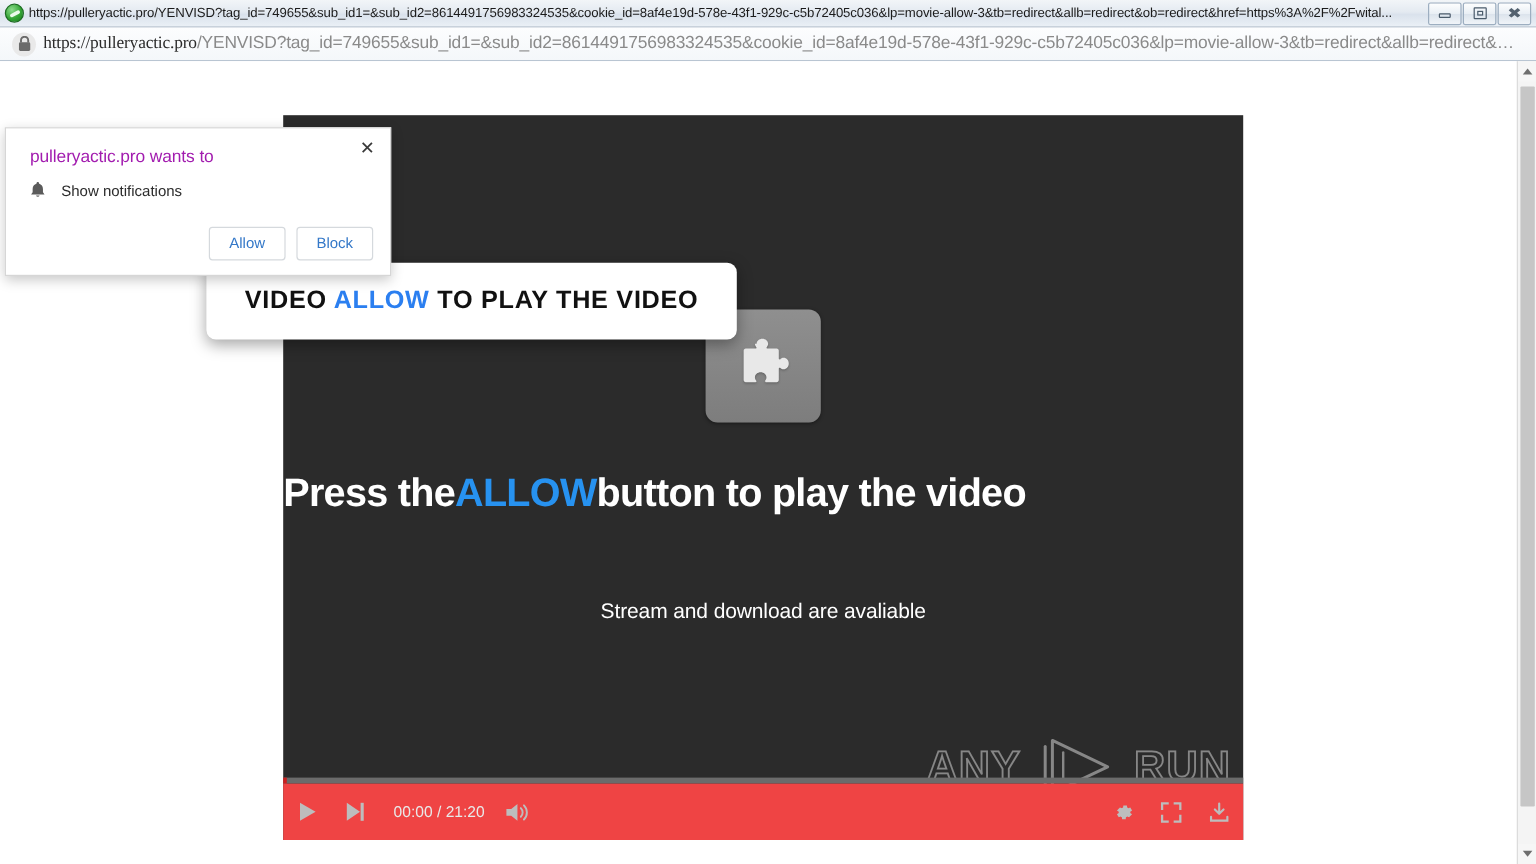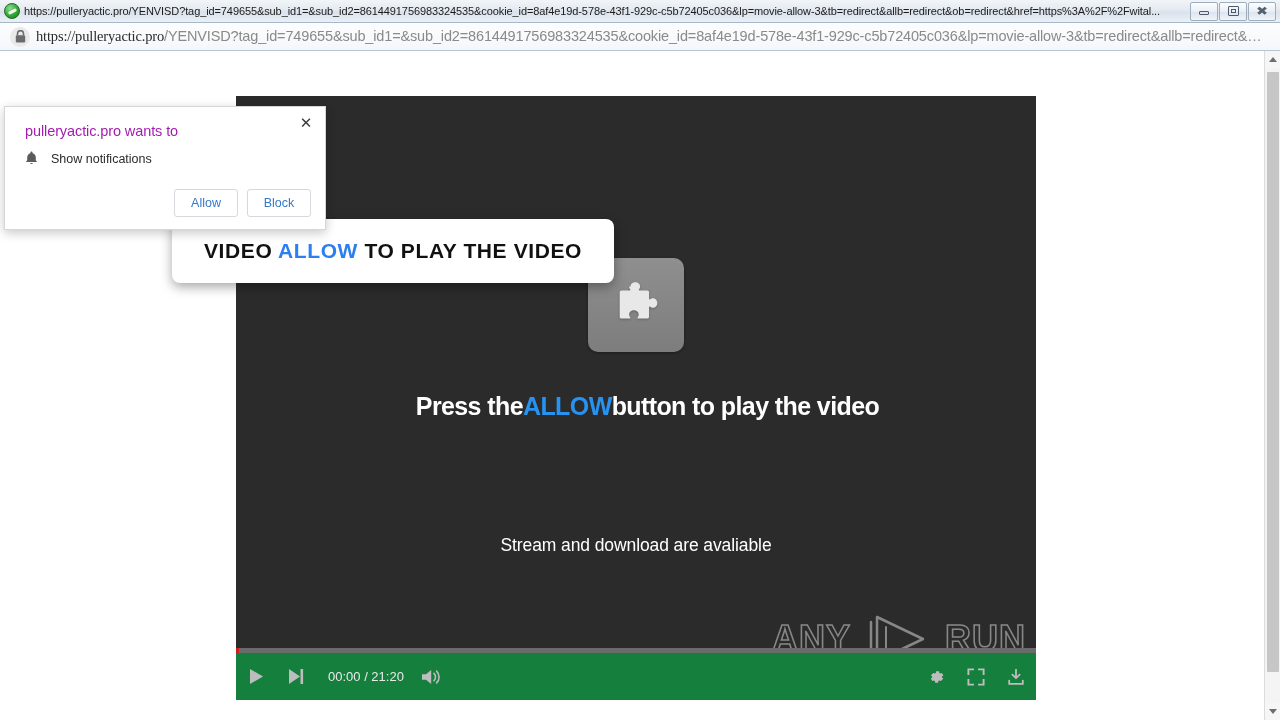--- a/index.html
+++ b/index.html
@@ -82,41 +82,40 @@
     position: absolute; left: 352px; top: 162px; width: 96px; height: 94px;
     background: linear-gradient(to bottom, #8f8f8f 0%, #7d7d7d 100%);
     border-radius: 10px;
     display: flex; align-items: center; justify-content: center;
     box-shadow: 0 1px 3px rgba(0,0,0,.35);
   }
   #plugin-badge svg { display: block; filter: drop-shadow(0 1px 1px rgba(0,0,0,.25)); }
 
   #overlay-title {
     position: absolute; left: 0; right: 0; top: 296px;
-    text-align: center; color: #ffffff;
-    font-size: 25px; font-weight: bold; letter-spacing: -0.6px;
+    text-align: left; color: #ffffff;
+    font-size: 33px; font-weight: bold; letter-spacing: -0.6px;
     font-family: "Liberation Sans", sans-serif;
     white-space: nowrap;
-    padding-left: 23px;
   }
   #overlay-title .hl { color: #2792f0; }
   #overlay-sub {
     position: absolute; left: 0; right: 0; top: 403px;
-    text-align: center; color: #ffffff; font-size: 17.5px; letter-spacing: -0.1px; margin-top: 36px;
+    text-align: center; color: #ffffff; font-size: 17.5px; letter-spacing: -0.1px;
   }
 
   
   #progress-track {
     position: absolute; left: 0; bottom: 47px; width: 800px; height: 5px;
     background: #6b6b6b;
   }
   #progress-played { height: 100%; width: 3px; background: #cc1f1f; }
   #controls {
     position: absolute; left: 0; bottom: 0; width: 800px; height: 47px;
-    background: #15803d; display: flex; align-items: center;
+    background: #ef4444; display: flex; align-items: center;
   }
   .ctrl {
     width: 40px; height: 47px; display: flex; align-items: center; justify-content: center;
     color: #c8c8c8;
   }
   .ctrl svg { display: block; }
   #time-display {
     color: #e9e9e9; font-size: 13px; margin: 0 8px 0 12px;
     font-family: "Liberation Sans", sans-serif; white-space: nowrap;
   }

